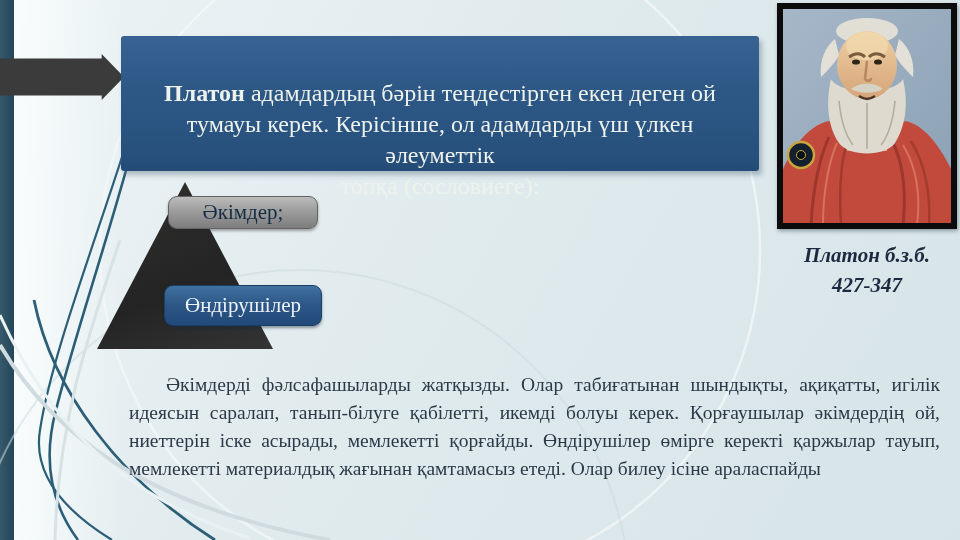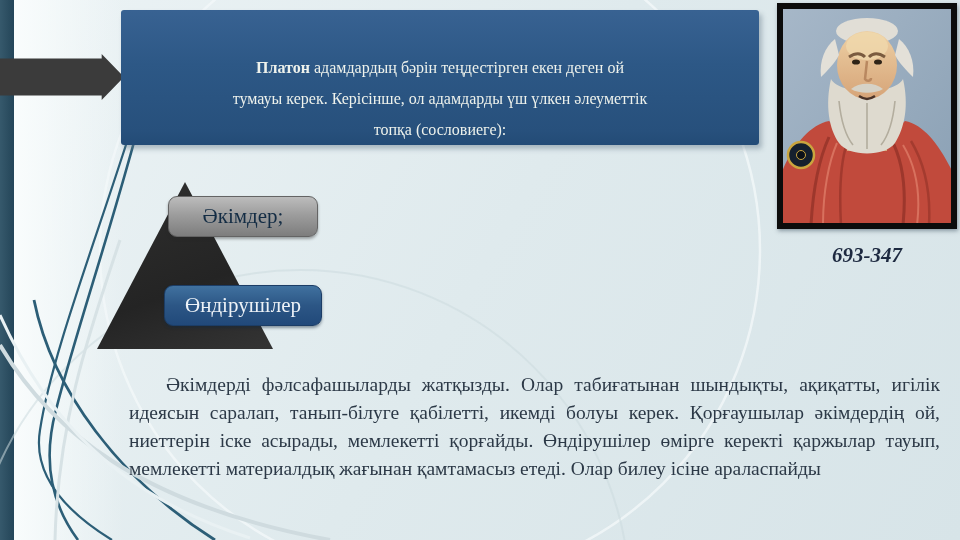--- a/index.html
+++ b/index.html
@@ -8,33 +8,33 @@
   .stage{position:absolute;inset:0;width:960px;height:540px;
          background:linear-gradient(120deg,#ecf3f5 0%,#dfeaed 50%,#d7e4e8 100%);}
   .light-band{position:absolute;left:14px;top:0;width:110px;height:540px;z-index:1;
          background:linear-gradient(90deg,rgba(250,253,253,.95) 0%,rgba(248,252,252,.55) 45%,rgba(248,252,252,0) 100%);}
   .decor-svg{position:absolute;left:0;top:0;z-index:3;pointer-events:none;}
   .accent-bar{position:absolute;left:0;top:0;width:14px;height:540px;z-index:2;
          background:linear-gradient(90deg,#36596c,#2a4c5f 65%,#24465a);}
   .arrow{position:absolute;left:0;top:54px;width:124px;height:46px;z-index:4;
          background:#3b3b3b;
          clip-path:polygon(0 10%,82% 10%,82% 0,100% 50%,82% 100%,82% 90%,0 90%);}
-  .intro-box{position:absolute;left:121px;top:10px;width:638px;height:135px;z-index:5;
+  .intro-box{position:absolute;left:121px;top:36px;width:638px;height:135px;z-index:5;
          box-sizing:border-box;border-radius:3px;
          background:linear-gradient(180deg,#386292 0%,#2d5886 40%,#27507c 90%,#234b76 100%);
          box-shadow:3px 4px 5px rgba(100,120,135,.45);
          color:#eef2ec;text-align:center;padding:11px 10px 0 10px;
-         font-size:16px;line-height:31px;white-space:pre-line;}
+         font-size:24px;line-height:31px;white-space:pre-line;}
   .intro-box b{font-weight:bold;}
   .pyramid{position:absolute;left:97px;top:182px;width:176px;height:167px;z-index:4;
          background:linear-gradient(160deg,#30302f 0%,#242424 60%,#343434 100%);
          clip-path:polygon(50% 0,100% 100%,0 100%);}
   .level{position:absolute;z-index:6;box-sizing:border-box;display:flex;
          align-items:center;justify-content:center;font-size:21px;}
-  .level-admins{left:168px;top:196px;width:150px;height:41px;border-radius:9px;
+  .level-admins{left:168px;top:196px;width:150px;height:33px;border-radius:9px;
          background:linear-gradient(180deg,#bcbcbc 0%,#9d9d9d 45%,#7d7d7d 100%);
          border:1px solid #646464;color:#132c44;
          box-shadow:0 2px 3px rgba(40,40,40,.4);}
   .level-guards{left:143px;top:240px;width:201px;height:42px;border-radius:8px;
          background:linear-gradient(180deg,#dcefdb00,#0000) , linear-gradient(180deg,#dbeffb 0%,#c3e1f4 55%,#b5d9ef 100%);
          border:1px solid #84bbdb;color:#16314d;
          box-shadow:0 2px 3px rgba(60,90,110,.35);}
   .level-producers{left:164px;top:285px;width:158px;height:41px;border-radius:9px;
          background:linear-gradient(180deg,#40719f 0%,#2c5685 50%,#21497a 100%);
          border:1px solid #1c3d66;color:#edf2f7;
@@ -126,18 +126,19 @@
       <path d="M84,52 L82,70 C84,73 88,72 88,69" fill="none" stroke="#b98860" stroke-width="2.5"></path>
       <path d="M68,80 C76,73 92,73 100,80 C92,85 76,85 68,80 Z" fill="#d6d2c6"></path>
       <path d="M76,87 C82,91 86,91 92,87" fill="none" stroke="#4a3328" stroke-width="2.5"></path>
 
       <circle cx="18" cy="146" r="13" fill="#15202e" stroke="#caa53e" stroke-width="2.5"></circle>
       <circle cx="18" cy="146" r="4.5" fill="#0b1118" stroke="#caa53e" stroke-width="1"></circle>
     </svg>
   </div>
 
   <div class="caption">
-    <div>693-347</div>
+    <div>Платон б.з.б.</div>
+    <div>427-347</div>
   </div>
 
   <div class="body-paragraph">Әкімдерді фәлсафашыларды жатқызды. Олар табиғатынан шындықты, ақиқатты, игілік идеясын саралап, танып-білуге қабілетті, икемді болуы керек. Қорғаушылар әкімдердің ой, ниеттерін іске асырады, мемлекетті қорғайды. Өндірушілер өмірге керекті қаржылар тауып, мемлекетті материалдық жағынан қамтамасыз етеді. Олар билеу ісіне араласпайды</div>
 
 </div>
 
 </body></html>

